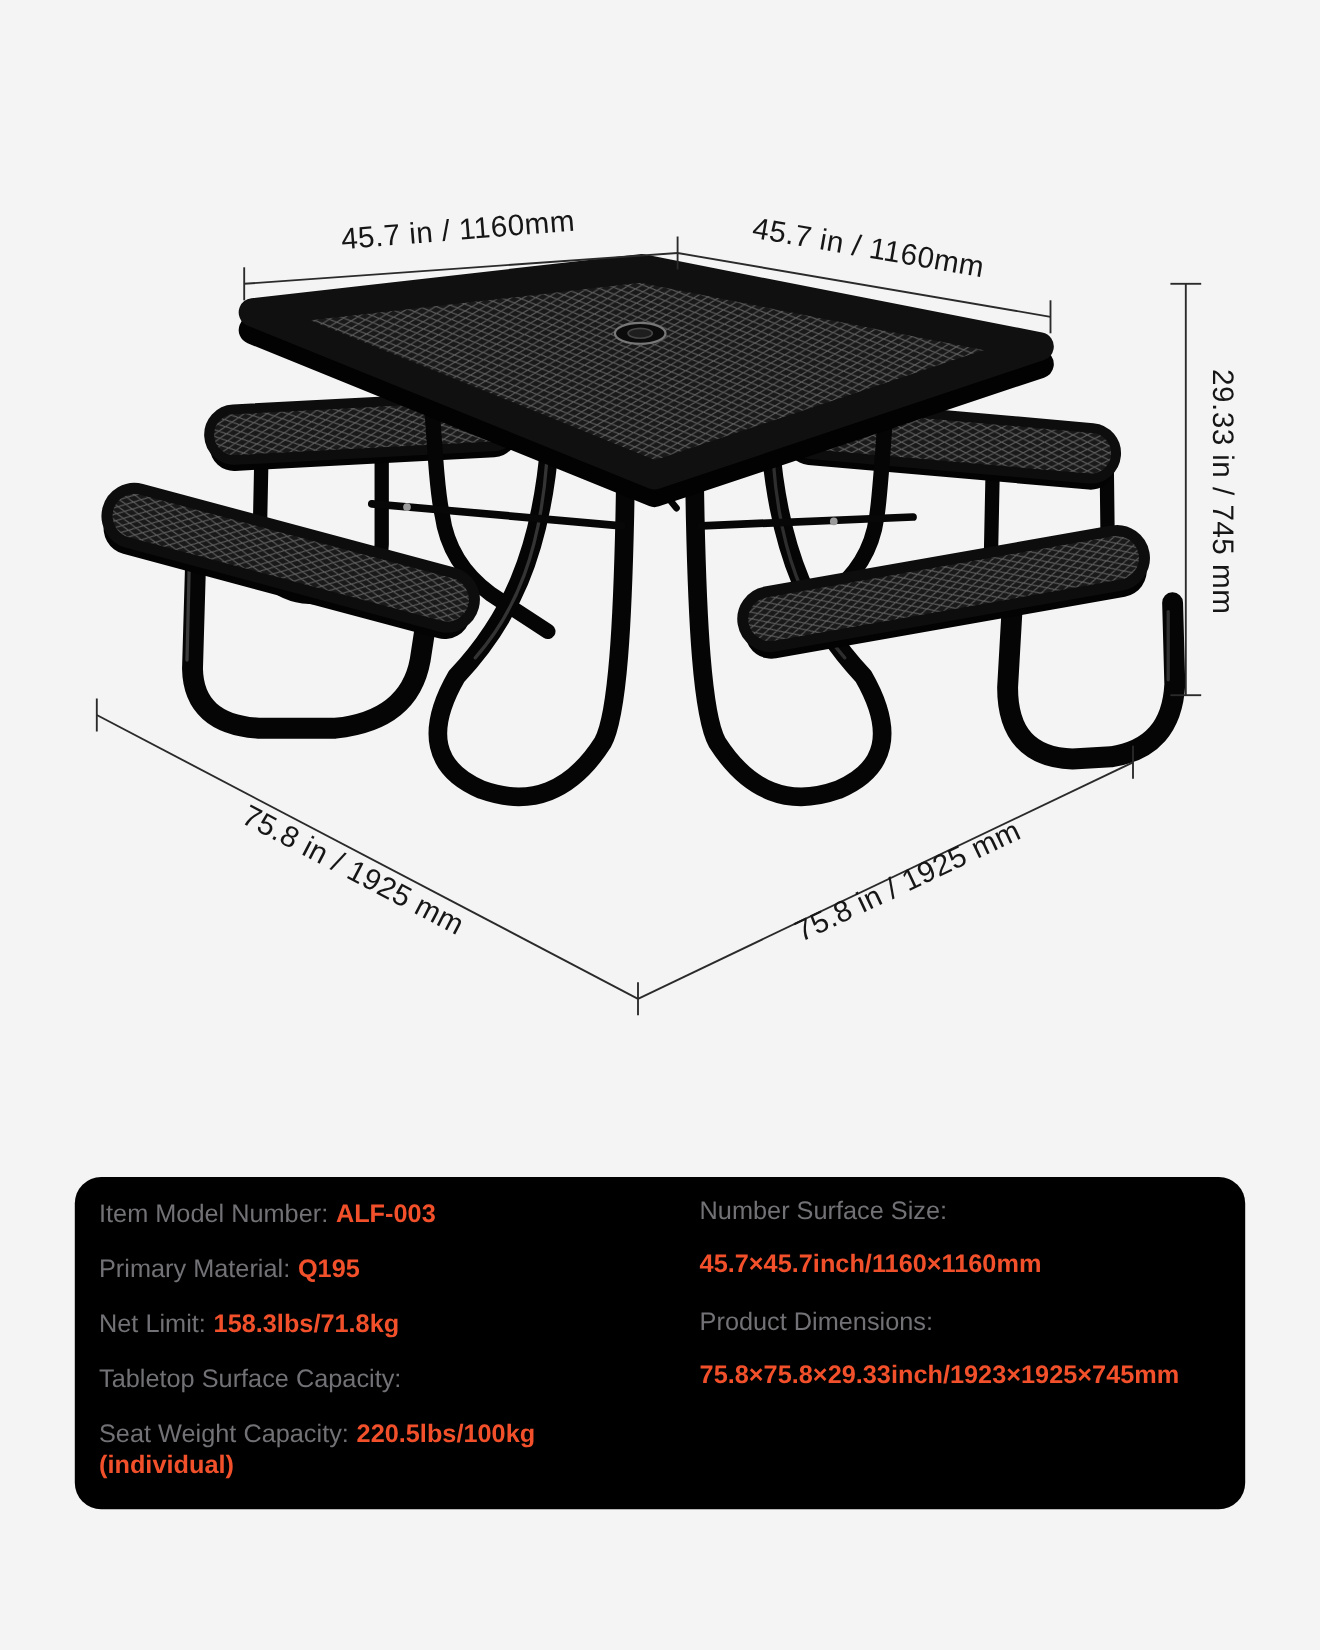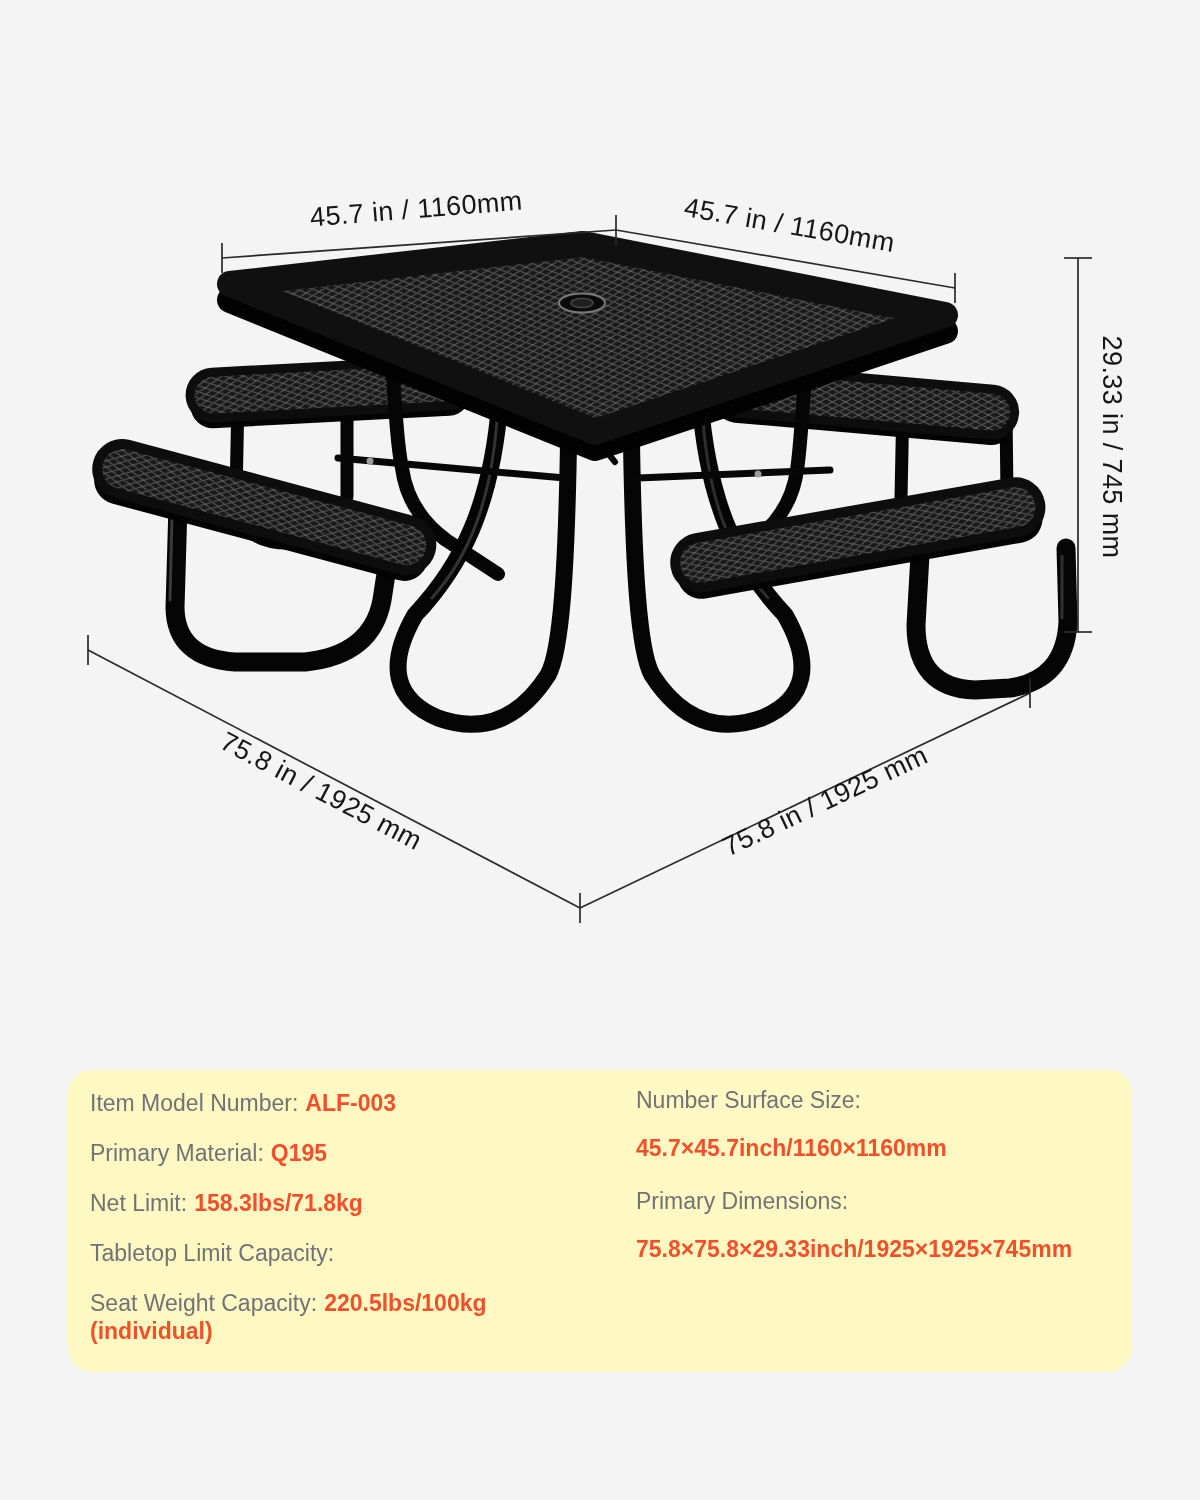--- a/index.html
+++ b/index.html
@@ -14,21 +14,21 @@
   .dim-text{
     font-family:"Liberation Sans", sans-serif;
     font-size:27px;
     fill:#161616;
     letter-spacing:0.4px;
   }
   .panel{
     position:absolute;
     left:68px;top:1070px;
     width:1064px;height:302px;
-    background:#fef9c3;
+    background:#000000;
     border-radius:24px;
   }
   .col{position:absolute;}
   .col-left{left:22px;top:19px;width:520px;}
   .col-right{left:568px;top:16px;width:490px;}
   .spec-row{font-size:23px;line-height:28px;color:#727276;}
   .col-left .spec-row{margin-bottom:22px;}
   .col-right .spec-row{margin-bottom:25px;}
   .spec-label{color:#727276;}
   .spec-value{color:#F1502B;font-weight:bold;}
@@ -133,30 +133,30 @@
       <div class="spec-row inline">
         <span class="spec-label">Item Model Number:</span><span class="spec-value">ALF-003</span>
       </div>
       <div class="spec-row inline">
         <span class="spec-label">Primary Material:</span><span class="spec-value">Q195</span>
       </div>
       <div class="spec-row inline">
         <span class="spec-label">Net Limit:</span><span class="spec-value">158.3lbs/71.8kg</span>
       </div>
       <div class="spec-row block">
-        <span class="spec-label">Tabletop Limit Capacity:</span>
+        <span class="spec-label">Tabletop Surface Capacity:</span>
       </div>
       <div class="spec-row inline">
         <span class="spec-label">Seat Weight Capacity:</span><span class="spec-value">220.5lbs/100kg (individual)</span>
       </div>
     </div>
 
     <div class="col col-right">
       <div class="spec-row block">
         <span class="spec-label">Number Surface Size:</span><span class="spec-value">45.7×45.7inch/1160×1160mm</span>
       </div>
       <div class="spec-row block">
-        <span class="spec-label">Primary Dimensions:</span><span class="spec-value">75.8×75.8×29.33inch/1925×1925×745mm</span>
+        <span class="spec-label">Product Dimensions:</span><span class="spec-value">75.8×75.8×29.33inch/1923×1925×745mm</span>
       </div>
     </div>
 
   </div>
 </div>
 
 </body></html>

